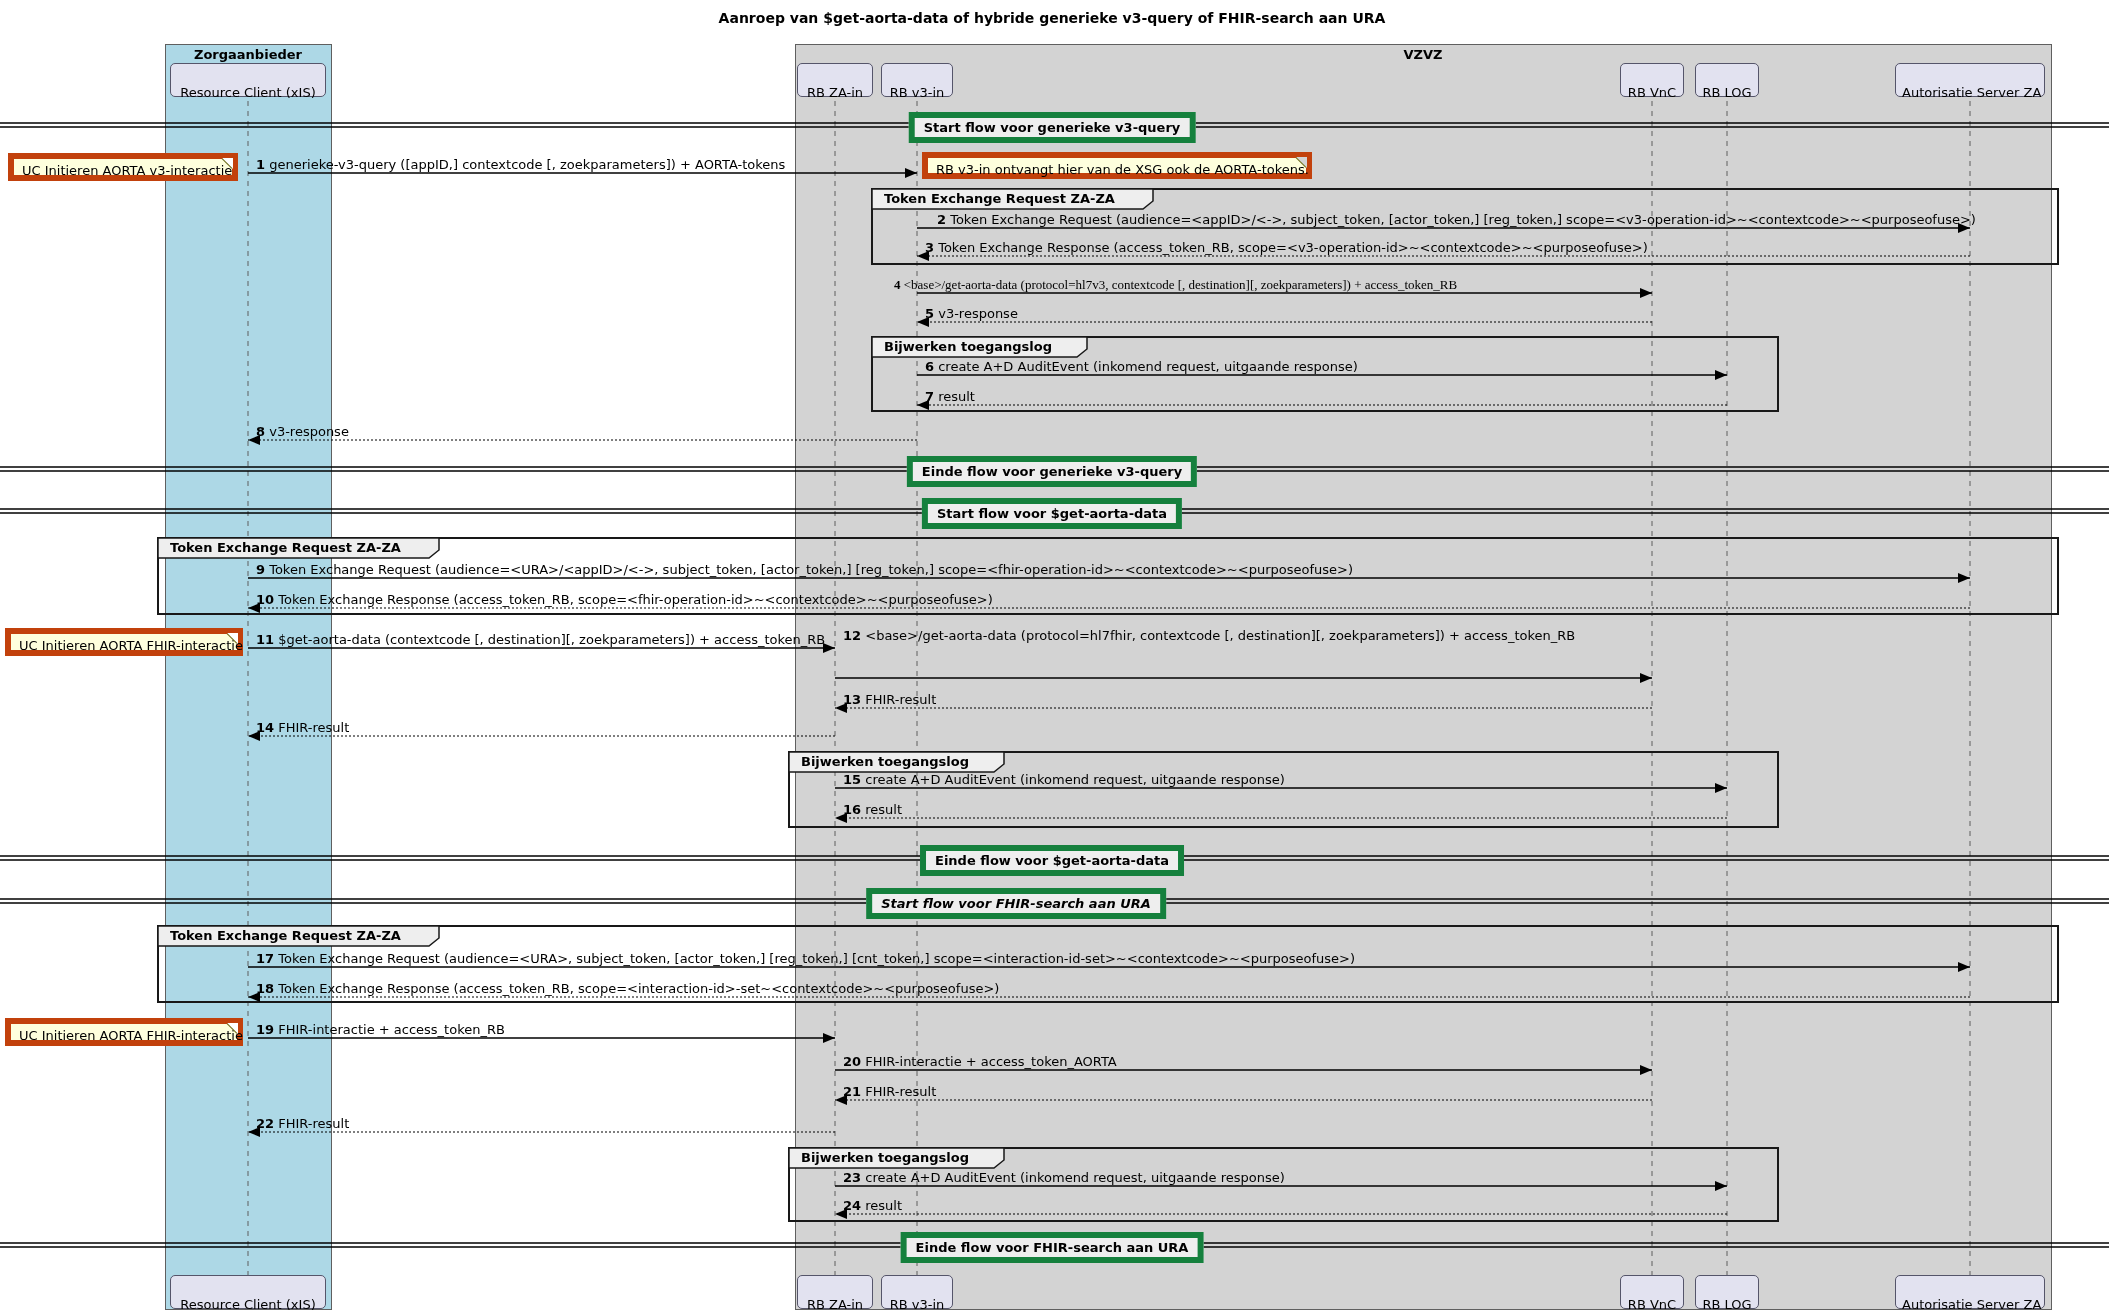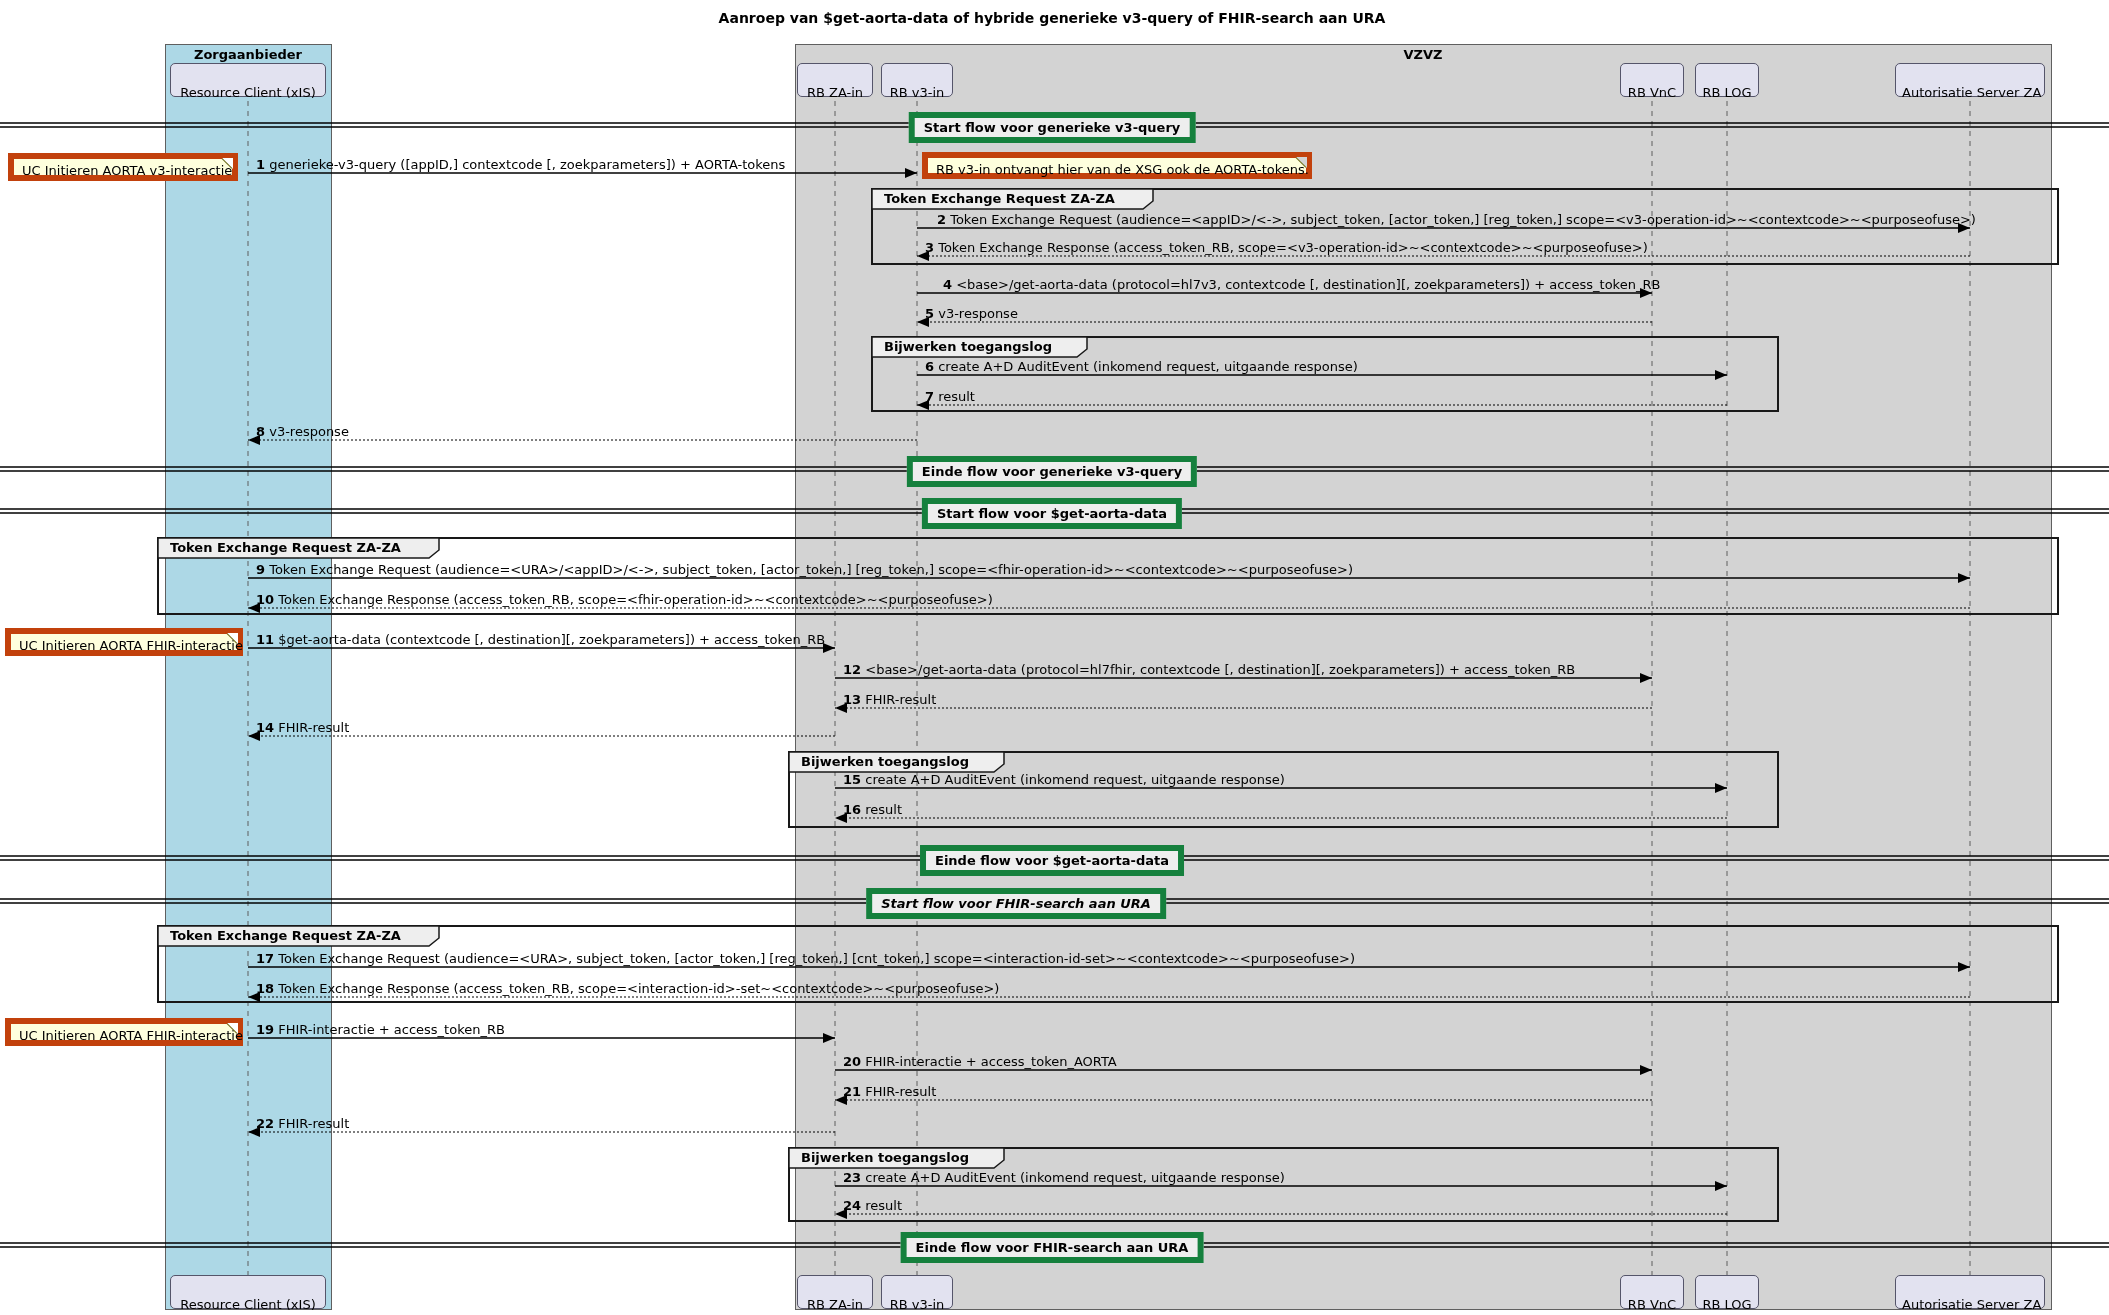--- a/index.html
+++ b/index.html
@@ -160,29 +160,29 @@
   <div class="group-label" style="left:801px; top:1149px;">Bijwerken toegangslog</div>
 
   <div class="note note--on-white" style="left:8px;   top:153px; width:230px; height:28px;">UC Initieren AORTA v3-interactie</div>
   <div class="note note--on-gray" style="left:922px; top:152px; width:390px; height:27px;">RB v3-in ontvangt hier van de XSG ook de AORTA-tokens.</div>
   <div class="note note--on-white" style="left:5px;  top:628px; width:238px; height:28px;">UC Initieren AORTA FHIR-interactie</div>
   <div class="note note--on-white" style="left:5px;  top:1018px; width:238px; height:28px;">UC Initieren AORTA FHIR-interactie</div>
 
   <div class="msg" style="left:256px; top:157px;"><b>1</b> <span>generieke-v3-query ([appID,] contextcode [, zoekparameters]) + AORTA-tokens</span></div>
   <div class="msg" style="left:925px; top:212px;margin-left:12px;"><b>2</b> <span>Token Exchange Request (audience=&lt;appID&gt;/&lt;-&gt;, subject_token, [actor_token,] [reg_token,] scope=&lt;v3-operation-id&gt;~&lt;contextcode&gt;~&lt;purposeofuse&gt;)</span></div>
   <div class="msg" style="left:925px; top:240px;"><b>3</b> <span>Token Exchange Response (access_token_RB, scope=&lt;v3-operation-id&gt;~&lt;contextcode&gt;~&lt;purposeofuse&gt;)</span></div>
-  <div class="msg" style="left:943px; top:277px;"><b>4</b> <span>&lt;base&gt;/get-aorta-data (protocol=hl7v3, contextcode [, destination][, zoekparameters]) + access_token_RB</span></div>
+  <div class="msg" style="left:894px; top:277px;font-family:Liberation Serif, serif;"><b>4</b> <span>&lt;base&gt;/get-aorta-data (protocol=hl7v3, contextcode [, destination][, zoekparameters]) + access_token_RB</span></div>
   <div class="msg" style="left:925px; top:306px;"><b>5</b> <span>v3-response</span></div>
   <div class="msg" style="left:925px; top:359px;"><b>6</b> <span>create A+D AuditEvent (inkomend request, uitgaande response)</span></div>
   <div class="msg" style="left:925px; top:389px;"><b>7</b> <span>result</span></div>
   <div class="msg" style="left:256px; top:424px;"><b>8</b> <span>v3-response</span></div>
   <div class="msg" style="left:256px; top:562px;"><b>9</b> <span>Token Exchange Request (audience=&lt;URA&gt;/&lt;appID&gt;/&lt;-&gt;, subject_token, [actor_token,] [reg_token,] scope=&lt;fhir-operation-id&gt;~&lt;contextcode&gt;~&lt;purposeofuse&gt;)</span></div>
   <div class="msg" style="left:256px; top:592px;"><b>10</b> <span>Token Exchange Response (access_token_RB, scope=&lt;fhir-operation-id&gt;~&lt;contextcode&gt;~&lt;purposeofuse&gt;)</span></div>
   <div class="msg" style="left:256px; top:632px;"><b>11</b> <span>$get-aorta-data (contextcode [, destination][, zoekparameters]) + access_token_RB</span></div>
-  <div class="msg" style="left:843px; top:662px;"><b>12</b> <span>&lt;base&gt;/get-aorta-data (protocol=hl7fhir, contextcode [, destination][, zoekparameters]) + access_token_RB</span></div>
+  <div class="msg" style="left:843px; top:628px;"><b>12</b> <span>&lt;base&gt;/get-aorta-data (protocol=hl7fhir, contextcode [, destination][, zoekparameters]) + access_token_RB</span></div>
   <div class="msg" style="left:843px; top:692px;"><b>13</b> <span>FHIR-result</span></div>
   <div class="msg" style="left:256px; top:720px;"><b>14</b> <span>FHIR-result</span></div>
   <div class="msg" style="left:843px; top:772px;"><b>15</b> <span>create A+D AuditEvent (inkomend request, uitgaande response)</span></div>
   <div class="msg" style="left:843px; top:802px;"><b>16</b> <span>result</span></div>
   <div class="msg" style="left:256px; top:951px;"><b>17</b> <span>Token Exchange Request (audience=&lt;URA&gt;, subject_token, [actor_token,] [reg_token,] [cnt_token,] scope=&lt;interaction-id-set&gt;~&lt;contextcode&gt;~&lt;purposeofuse&gt;)</span></div>
   <div class="msg" style="left:256px; top:981px;"><b>18</b> <span>Token Exchange Response (access_token_RB, scope=&lt;interaction-id&gt;-set~&lt;contextcode&gt;~&lt;purposeofuse&gt;)</span></div>
   <div class="msg" style="left:256px; top:1022px;"><b>19</b> <span>FHIR-interactie + access_token_RB</span></div>
   <div class="msg" style="left:843px; top:1054px;"><b>20</b> <span>FHIR-interactie + access_token_AORTA</span></div>
   <div class="msg" style="left:843px; top:1084px;"><b>21</b> <span>FHIR-result</span></div>
   <div class="msg" style="left:256px; top:1116px;"><b>22</b> <span>FHIR-result</span></div>

